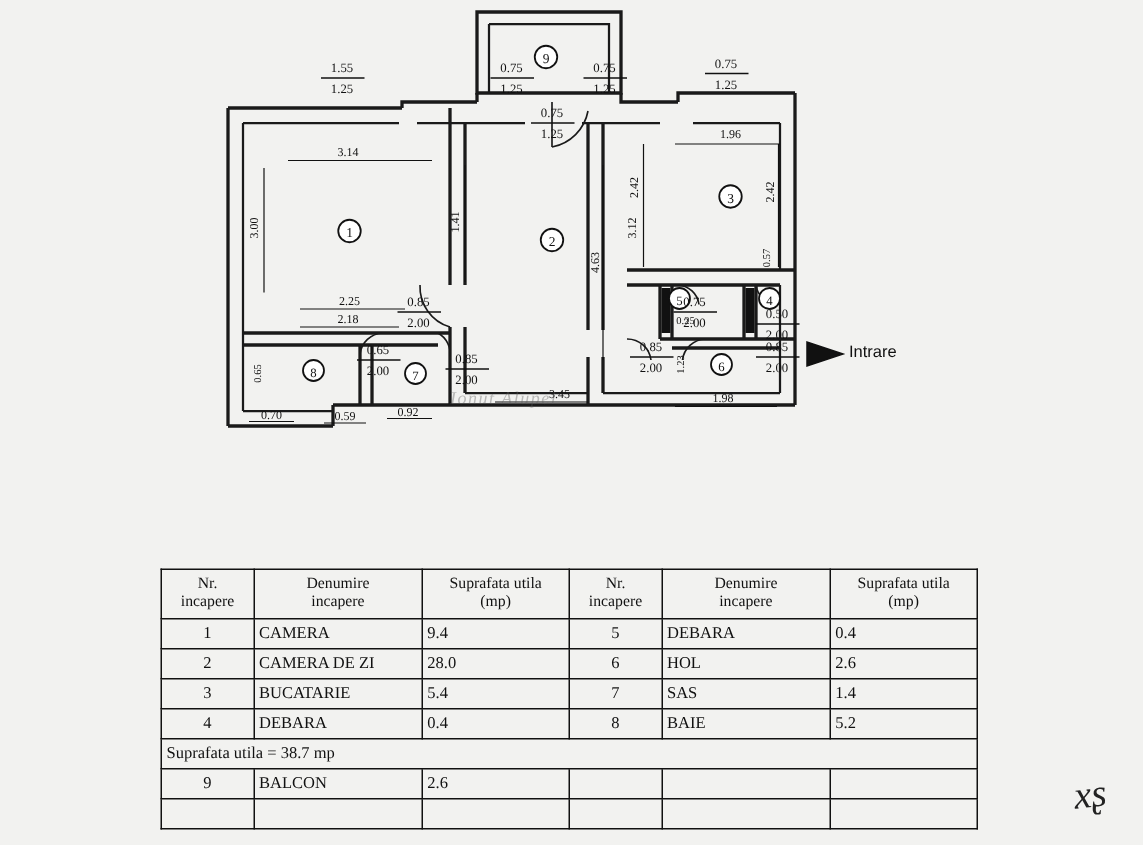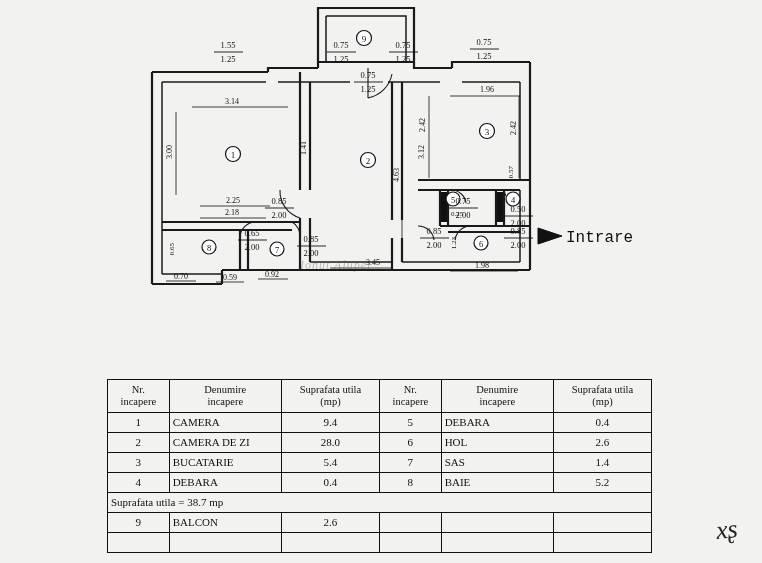--- a/index.html
+++ b/index.html
@@ -49,37 +49,37 @@
   }
   table.rooms th{
     text-align:center;
     font-size:10.5px;
     line-height:1.15;
     height:28px;
     margin-top:44px;
   }
   td.num{text-align:center;width:54px;}
   td.name{text-align:left;width:104px;}
-  td.area{text-align:center;width:90px;}
+  td.area{width:90px;}
   td.nameleft{text-align:left;padding-left:8px;width:104px;}
   td.full{text-align:left;}
   .sig{
     position:absolute;
     right:24px;bottom:18px;
     font-family:"Liberation Serif",serif;
     font-size:26px;
     color:#222;
     font-style:italic;
     transform:rotate(-6deg);
   }
   .entrance-label{
     position:absolute;
     left:566px;top:229px;
-    font-size:16px;
-    font-family:Liberation Mono, monospace;
+    font-size:11px;
+    font-family:Liberation Sans, sans-serif;
   }
 </style>
 </head>
 <body>
 
 <div class="page">
 
   <div class="plan">
     <svg width="762" height="340" viewBox="0 0 762 340" xmlns="http://www.w3.org/2000/svg">
       <g fill="none" stroke="#1a1a1a" stroke-width="2.2">

